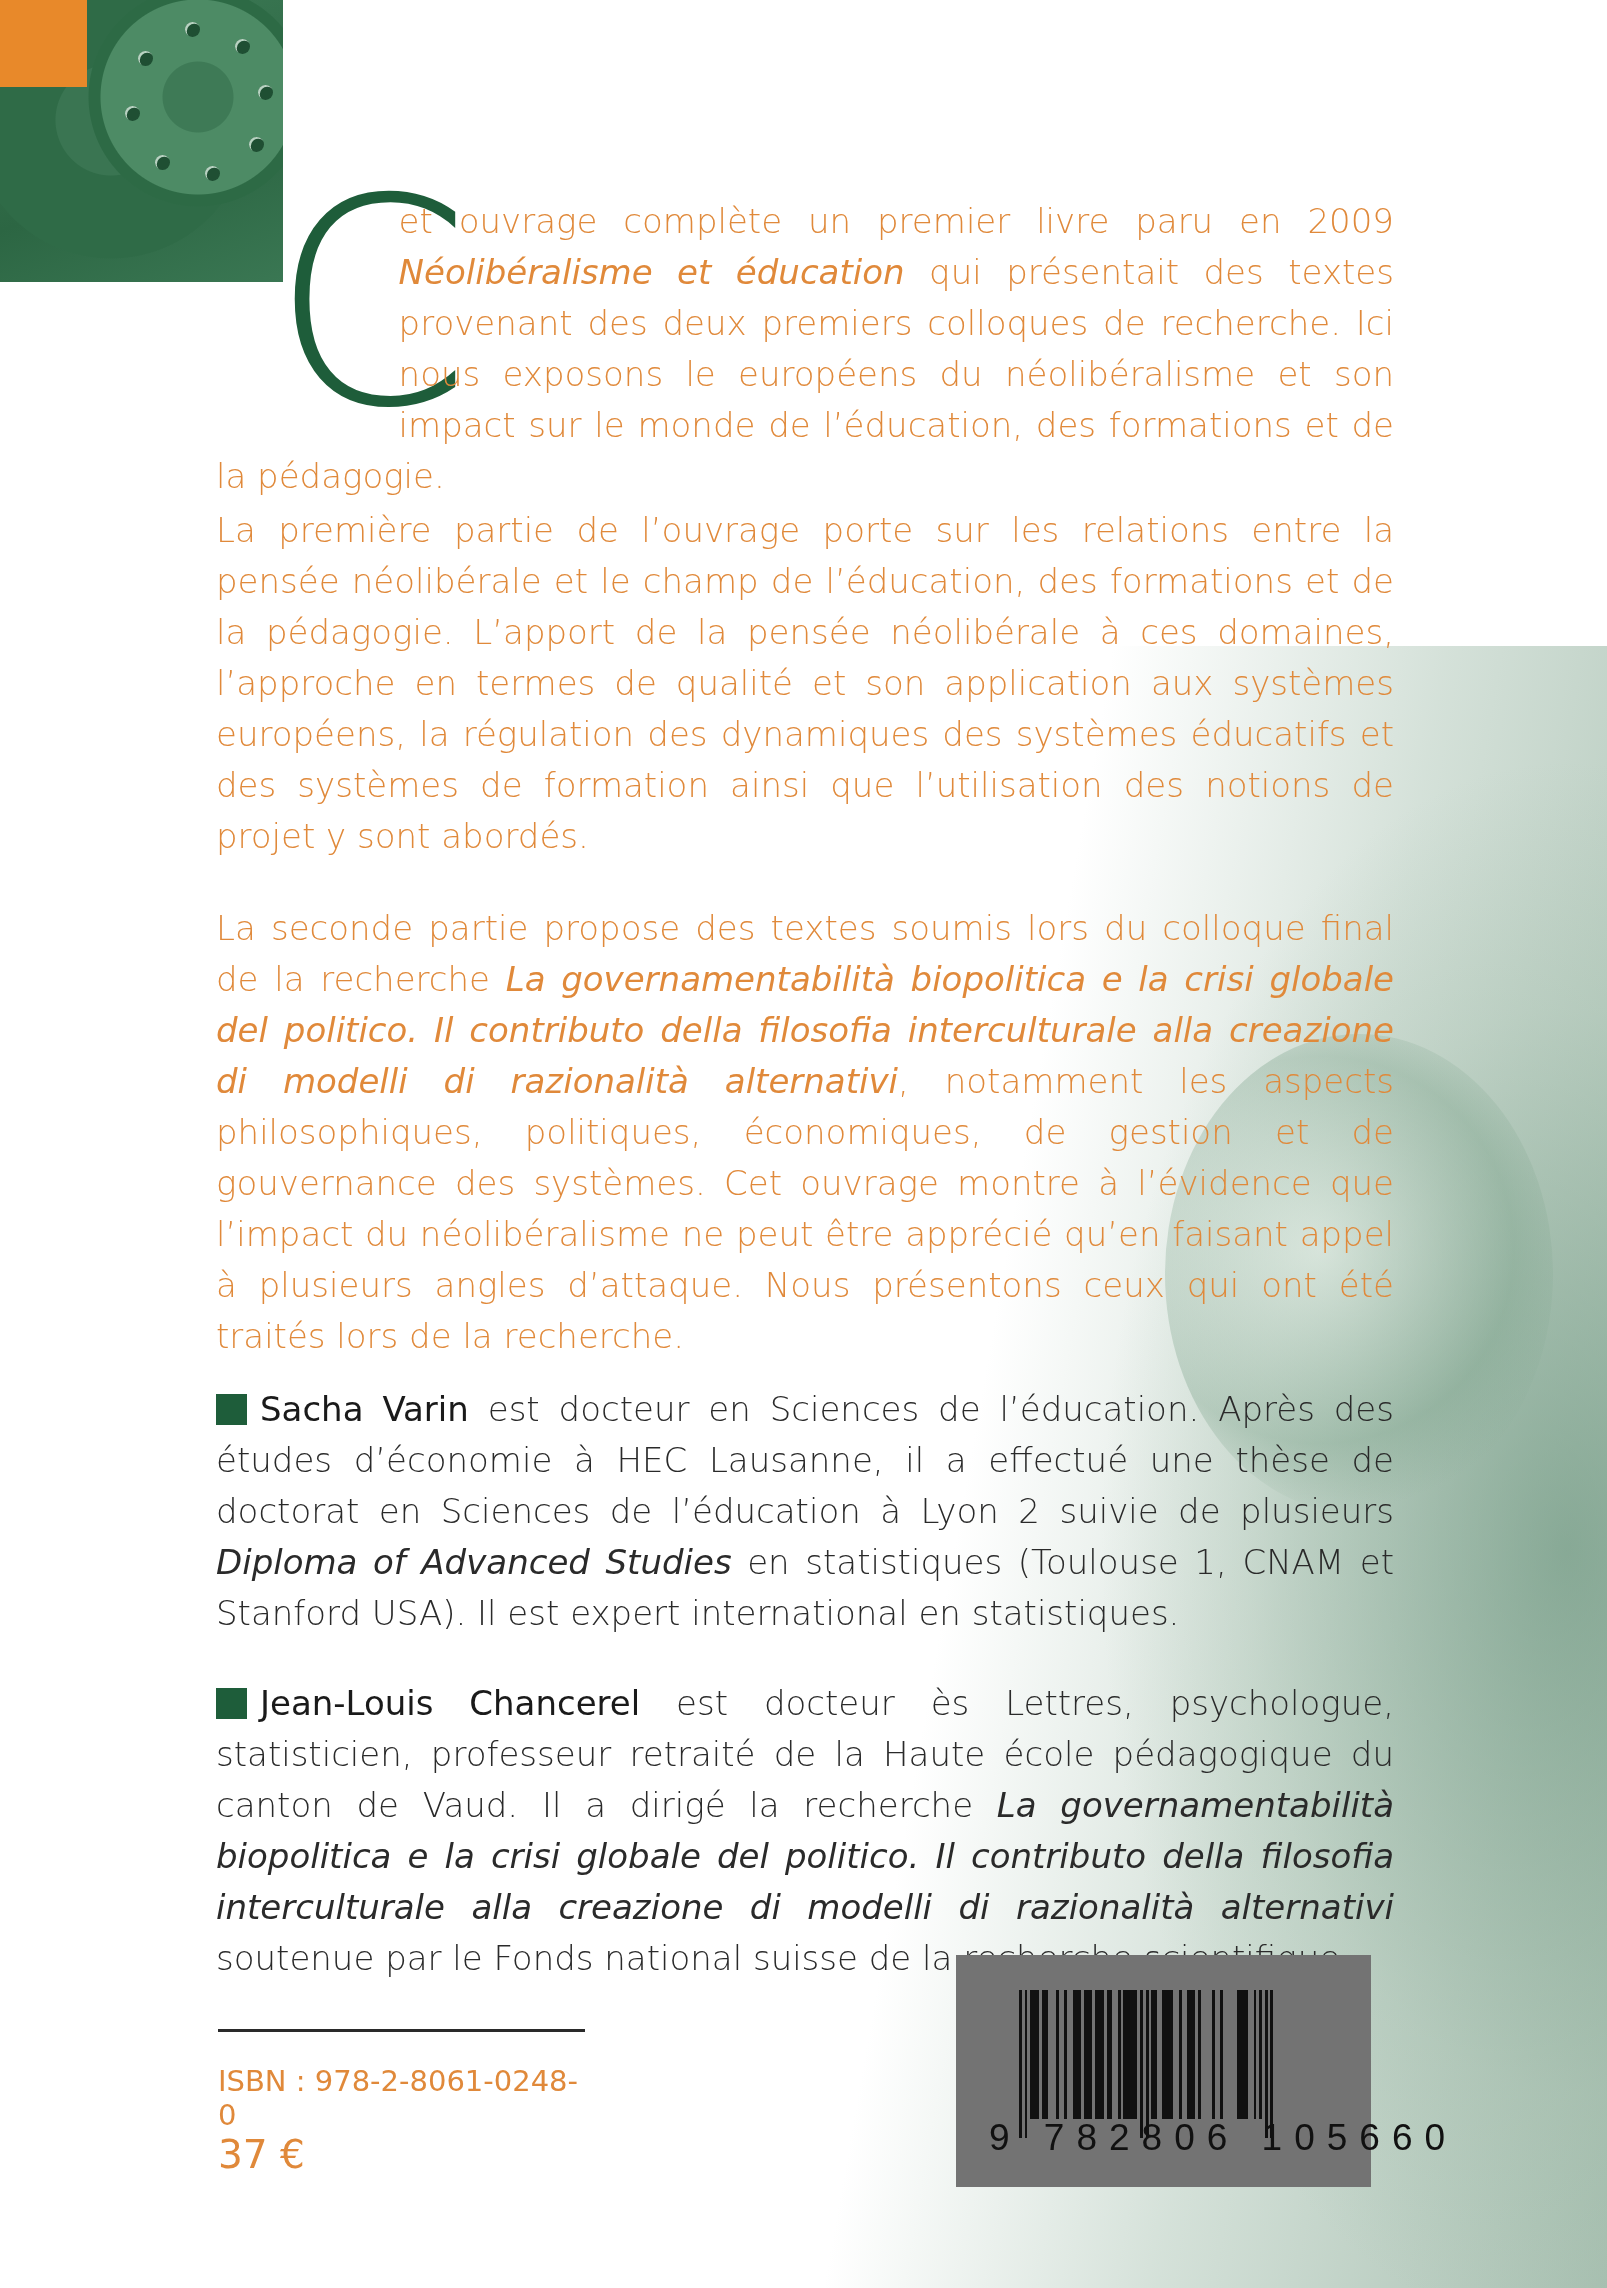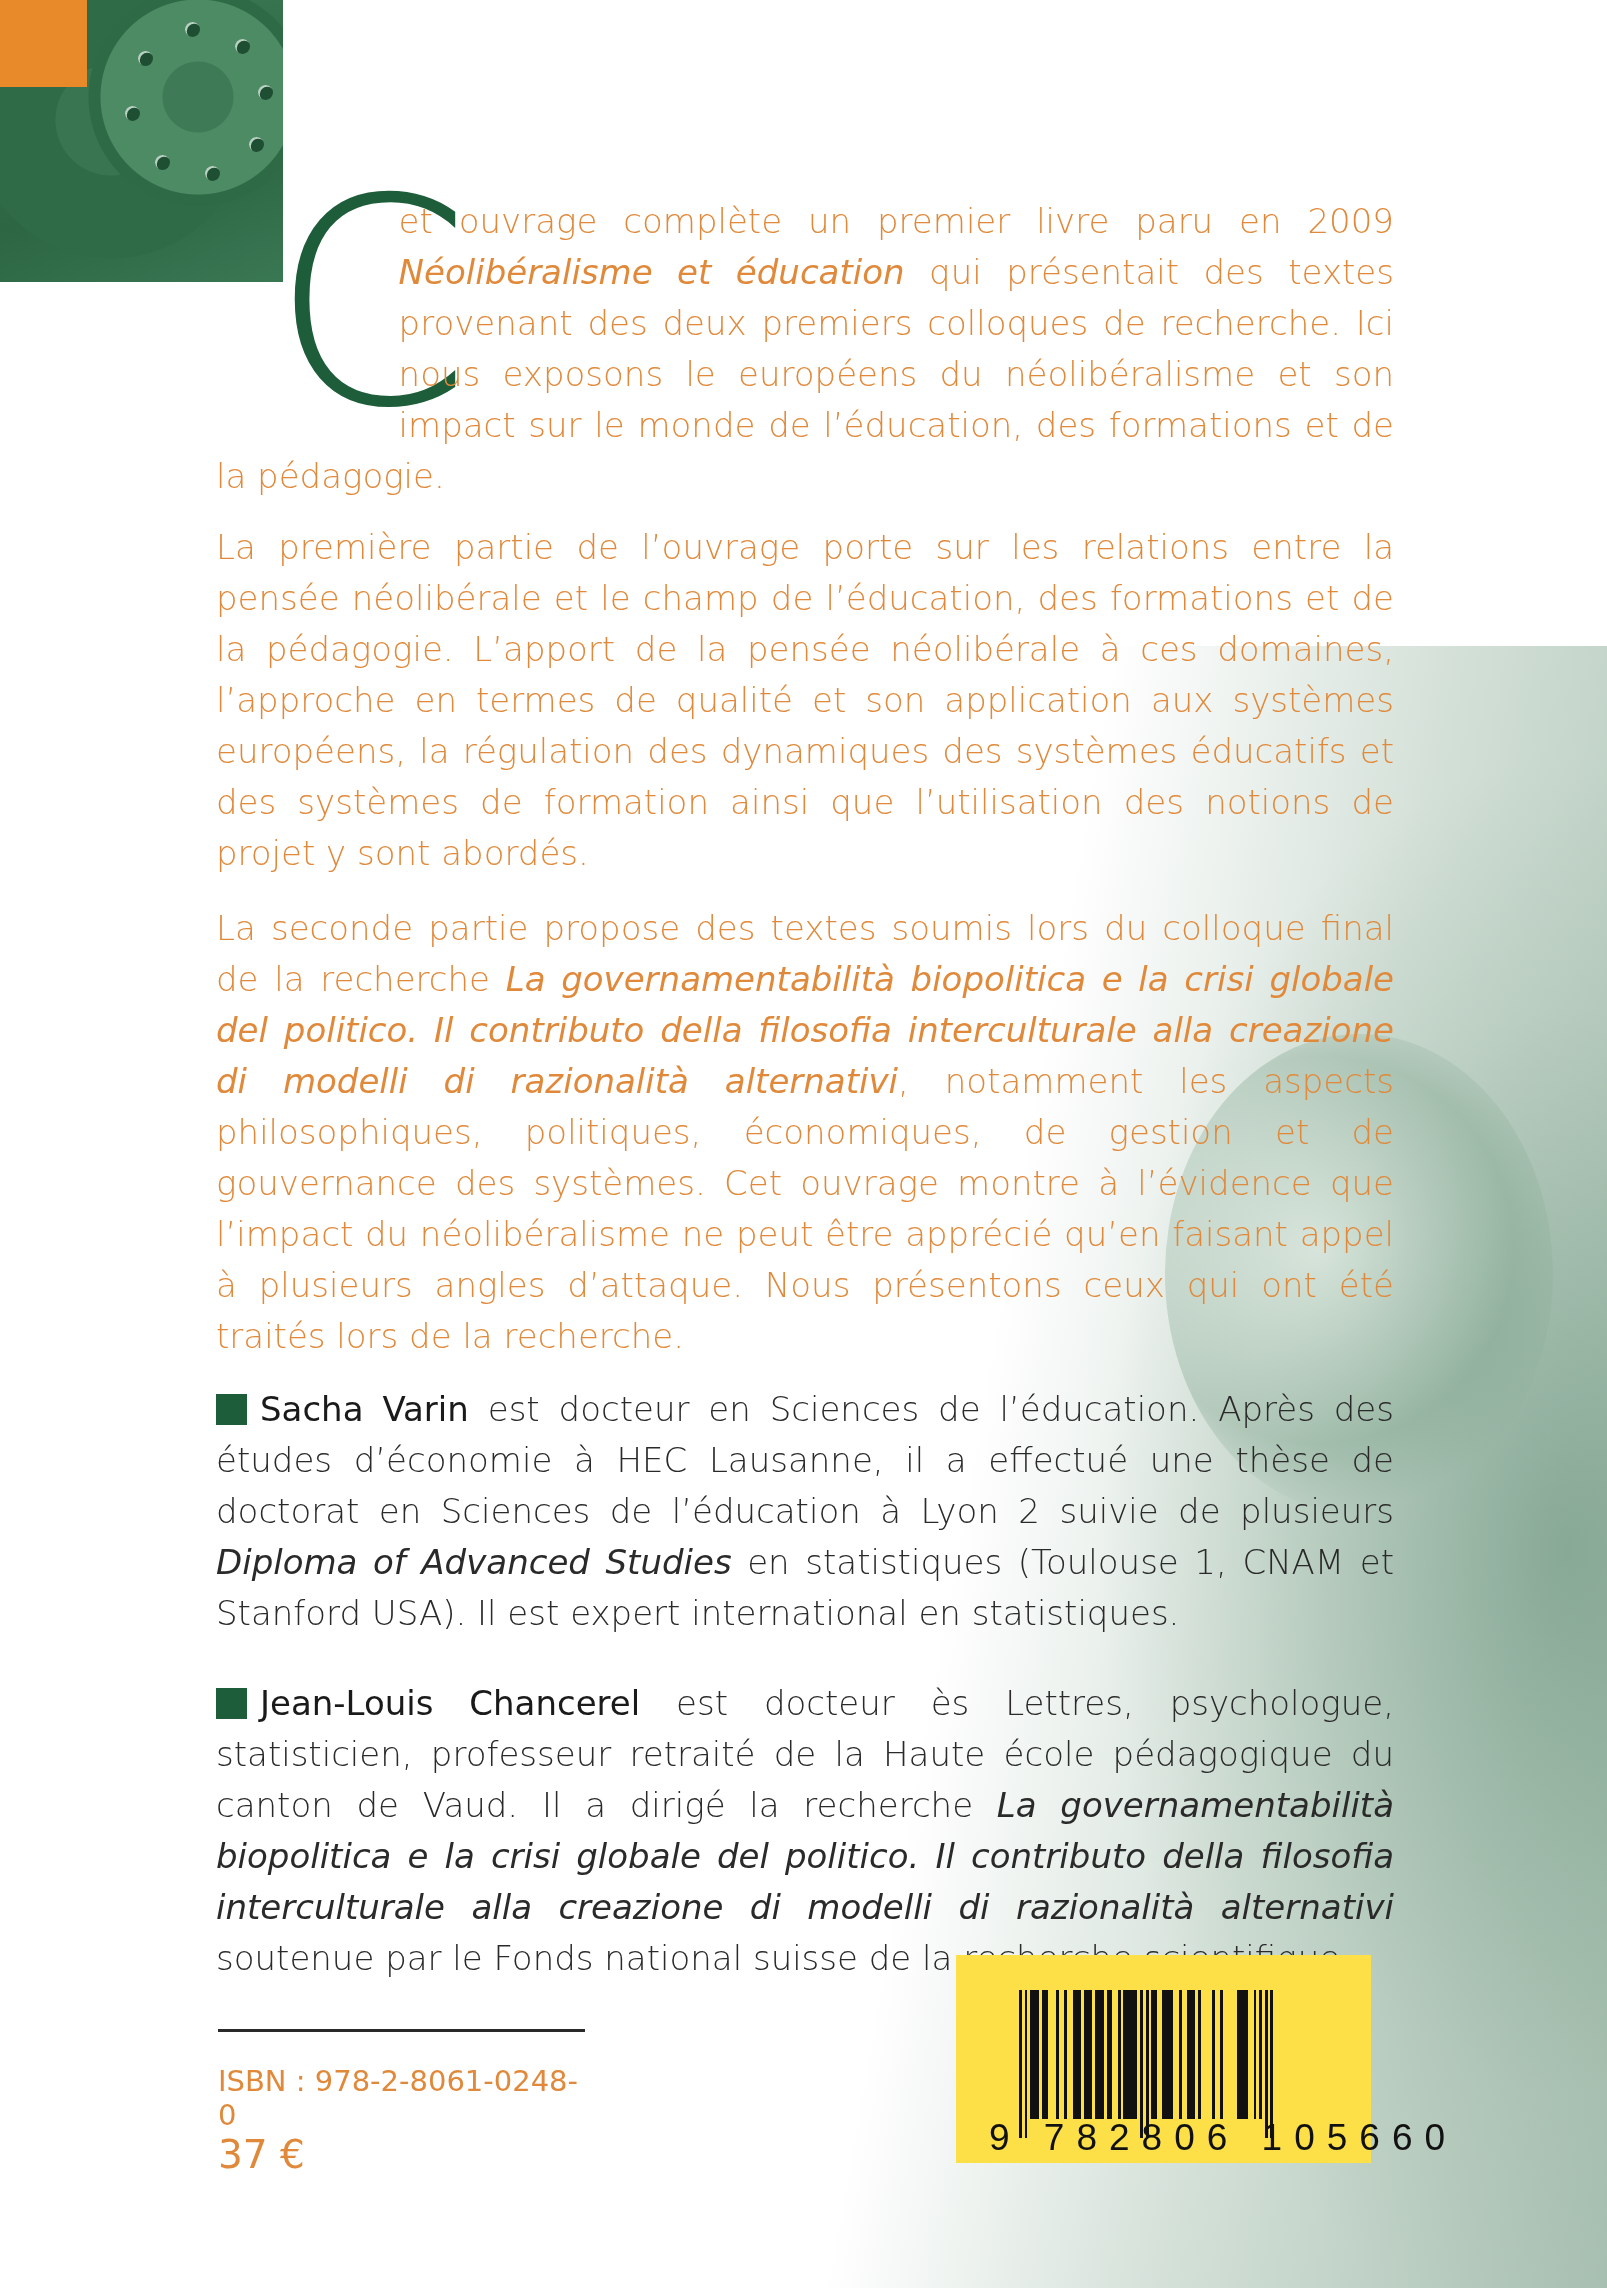--- a/index.html
+++ b/index.html
@@ -43,39 +43,39 @@
     color: #e0893a; font-size: 34px; line-height: 51px; text-align: justify;
     margin: 0; font-weight: 300;
   }
   .para i { font-style: italic; }
   .intro { top: 196px; }
   .drop-cap {
     float: left; font-family: "DejaVu Sans", sans-serif; font-size: 286px; line-height: 212px;
     color: #1e5d3a; margin: 1.8px 16.6px 0 55px; font-weight: 300;
     height: 208px; width: 111px; overflow: visible;
   }
-  .p2 { top: 522px; }
+  .p2 { top: 505px; }
   .p3 { top: 903px; }
   .bio { color: #2a2a2a; }
   .bio1 { top: 1384px; }
   .bio2 { top: 1678px; }
   .bio .name { color: #1a1a1a; font-weight: normal; }
   .bullet {
     display: inline-block; width: 31px; height: 31px; background: #1e5d3a;
     vertical-align: -3.7px; margin-right: 13px;
   }
   .footer { position: absolute; left: 218px; top: 2012px; width: 369px; }
   .url { font-size: 29px; color: #2a2a2a; letter-spacing: 0.5px; }
   .rule { height: 3.7px; background: #2a2a2a; margin-top: 16.6px; width: 367px; }
   .isbn { font-size: 29px; color: #e0893a; margin-top: 32px; }
   .price { font-size: 39px; color: #e0893a; margin-top: 0; }
   
   .barcode-box {
-    position: absolute; left: 956px; top: 1955px; width: 415px; height: 208px;
-    background: #fde047;
+    position: absolute; left: 956px; top: 1955px; width: 415px; height: 232px;
+    background: #737373;
   }
   .bars {
     position: absolute; left: 63px; top: 35px; width: 323px; height: 138px;
     display: flex; align-items: flex-start;
   }
   .bars span { display: block; background: #111; height: 129px; }
   .bars span.g { height: 148px; }
   .bars span.w { background: transparent; }
   .digits {
     position: absolute; left: 33px; top: 162px; font-family: "Liberation Sans", sans-serif;

